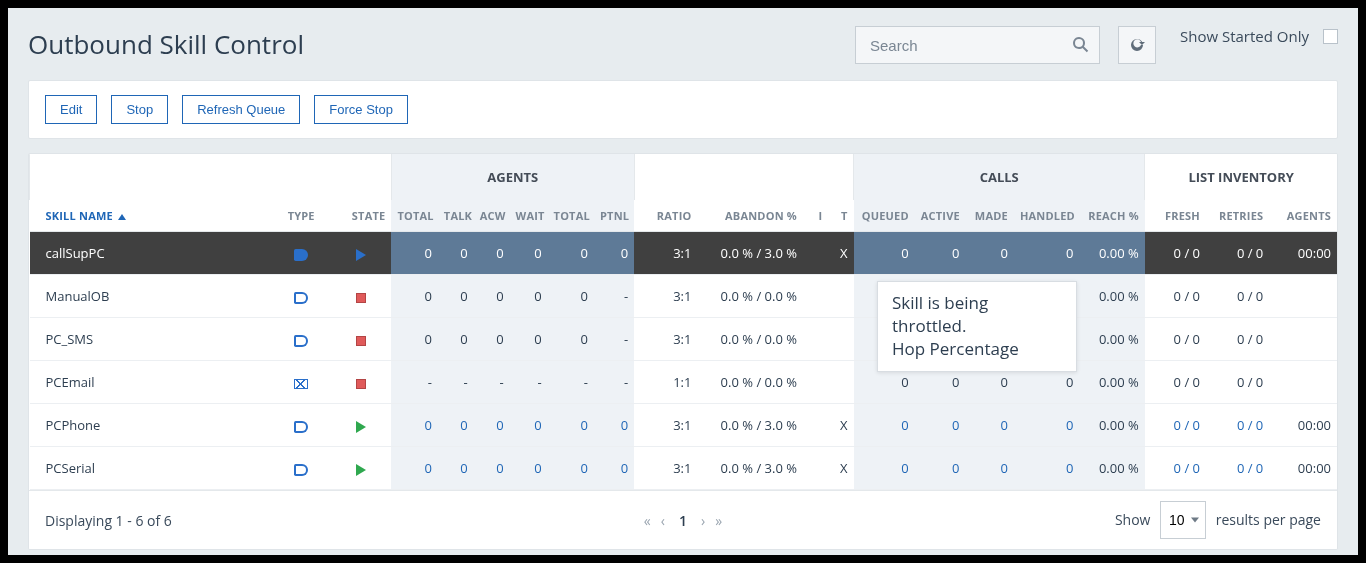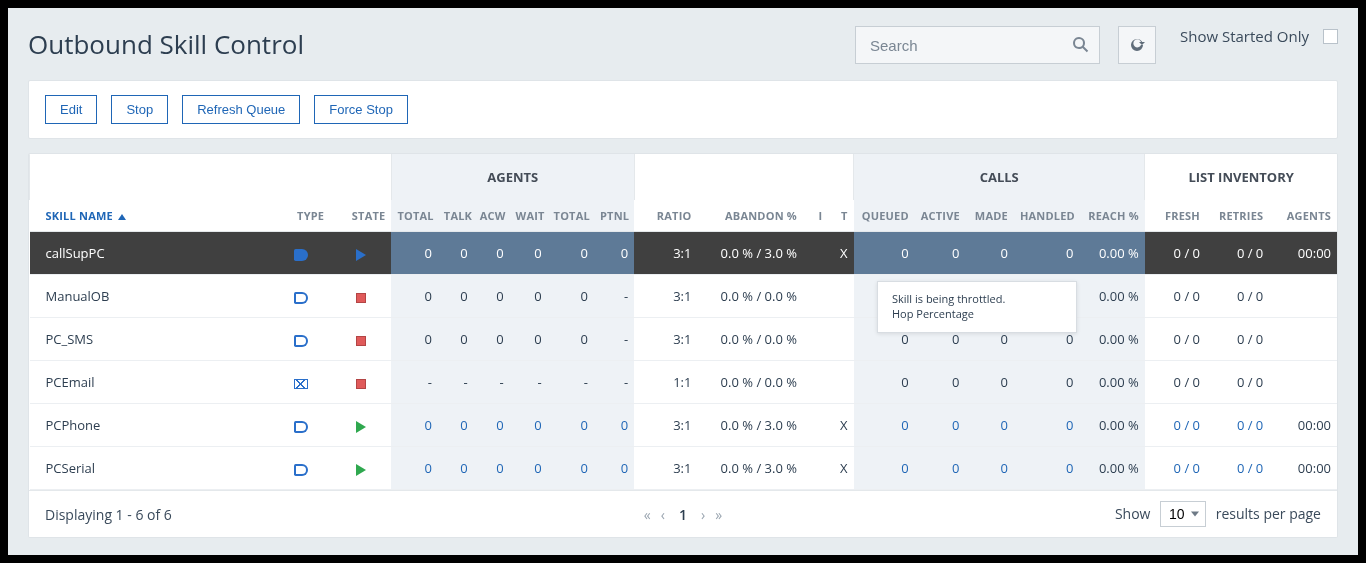--- a/index.html
+++ b/index.html
@@ -231,21 +231,21 @@
   }
   .table-footer .spacer{ flex:1; }
   .pager{
     display:flex; align-items:center; gap:10px;
     position:absolute; left:50%; transform:translateX(-50%);
     color:#9aa5b0;
     font-size:14px;
   }
   .pager .pg-current{ color:#2d3e50; font-weight:600; padding:0 4px;}
   .rpp select{
-    height:26px;
+    height:38px;
     border:1px solid #c7ced4;
     background:#fff;
     font-size:14px;
     padding:0 20px 0 8px;
     appearance:none;
     position:relative;
   }
   .rpp .sel-wrap{ position:relative; display:inline-block; margin:0 6px;}
   .rpp .sel-wrap:after{
     content:"";
@@ -256,21 +256,21 @@
     border-top:5px solid #6e7a86;
   }
 
   
   .tooltip{
     position:absolute;
     background:#fff;
     border:1px solid #d8dde2;
     box-shadow:0 1px 4px rgba(0,0,0,.1);
     padding:10px 14px;
-    font-size:11px;
+    font-size:17px;
     color:#2d3e50;
     line-height:1.35;
     z-index:10;
   }
 </style>
 </head>
 <body>
 
 <div class="page">
 
@@ -338,21 +338,21 @@
           <th colspan="6" class="grp-agents">AGENTS</th>
           <th colspan="4"></th>
           <th colspan="5" class="grp-calls">CALLS</th>
           <th colspan="3">LIST INVENTORY</th>
         </tr>
         <tr class="cols">
           <th class="first">
             <span>SKILL NAME</span>
             <span class="sort-asc"></span>
           </th>
-          <th style="text-align:right;">TYPE</th>
+          <th style="text-align:center;">TYPE</th>
           <th>STATE</th>
           <th class="bg-alt">TOTAL</th>
           <th class="bg-alt">TALK</th>
           <th class="bg-alt">ACW</th>
           <th class="bg-alt">WAIT</th>
           <th class="bg-alt">TOTAL</th>
           <th class="bg-alt">PTNL</th>
           <th>RATIO</th>
           <th>ABANDON %</th>
           <th>I</th>

